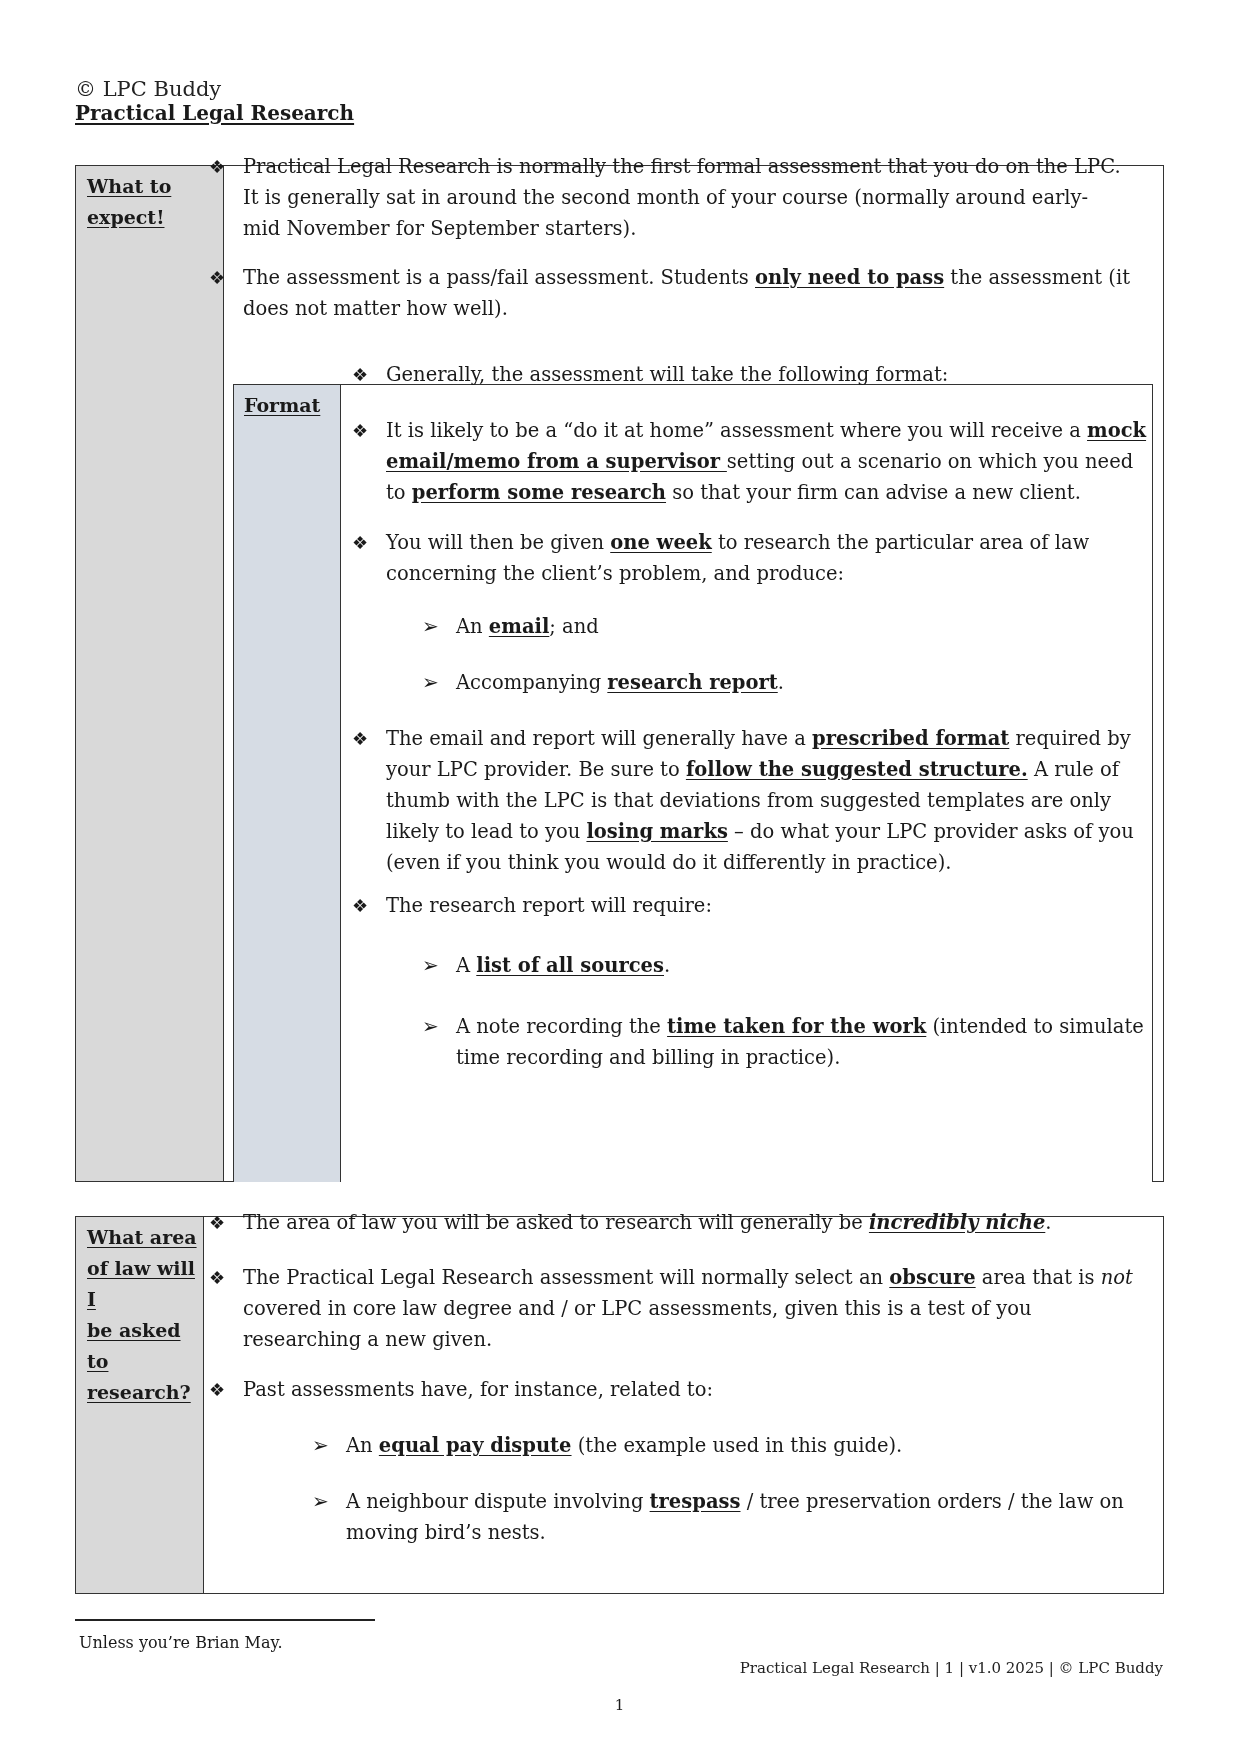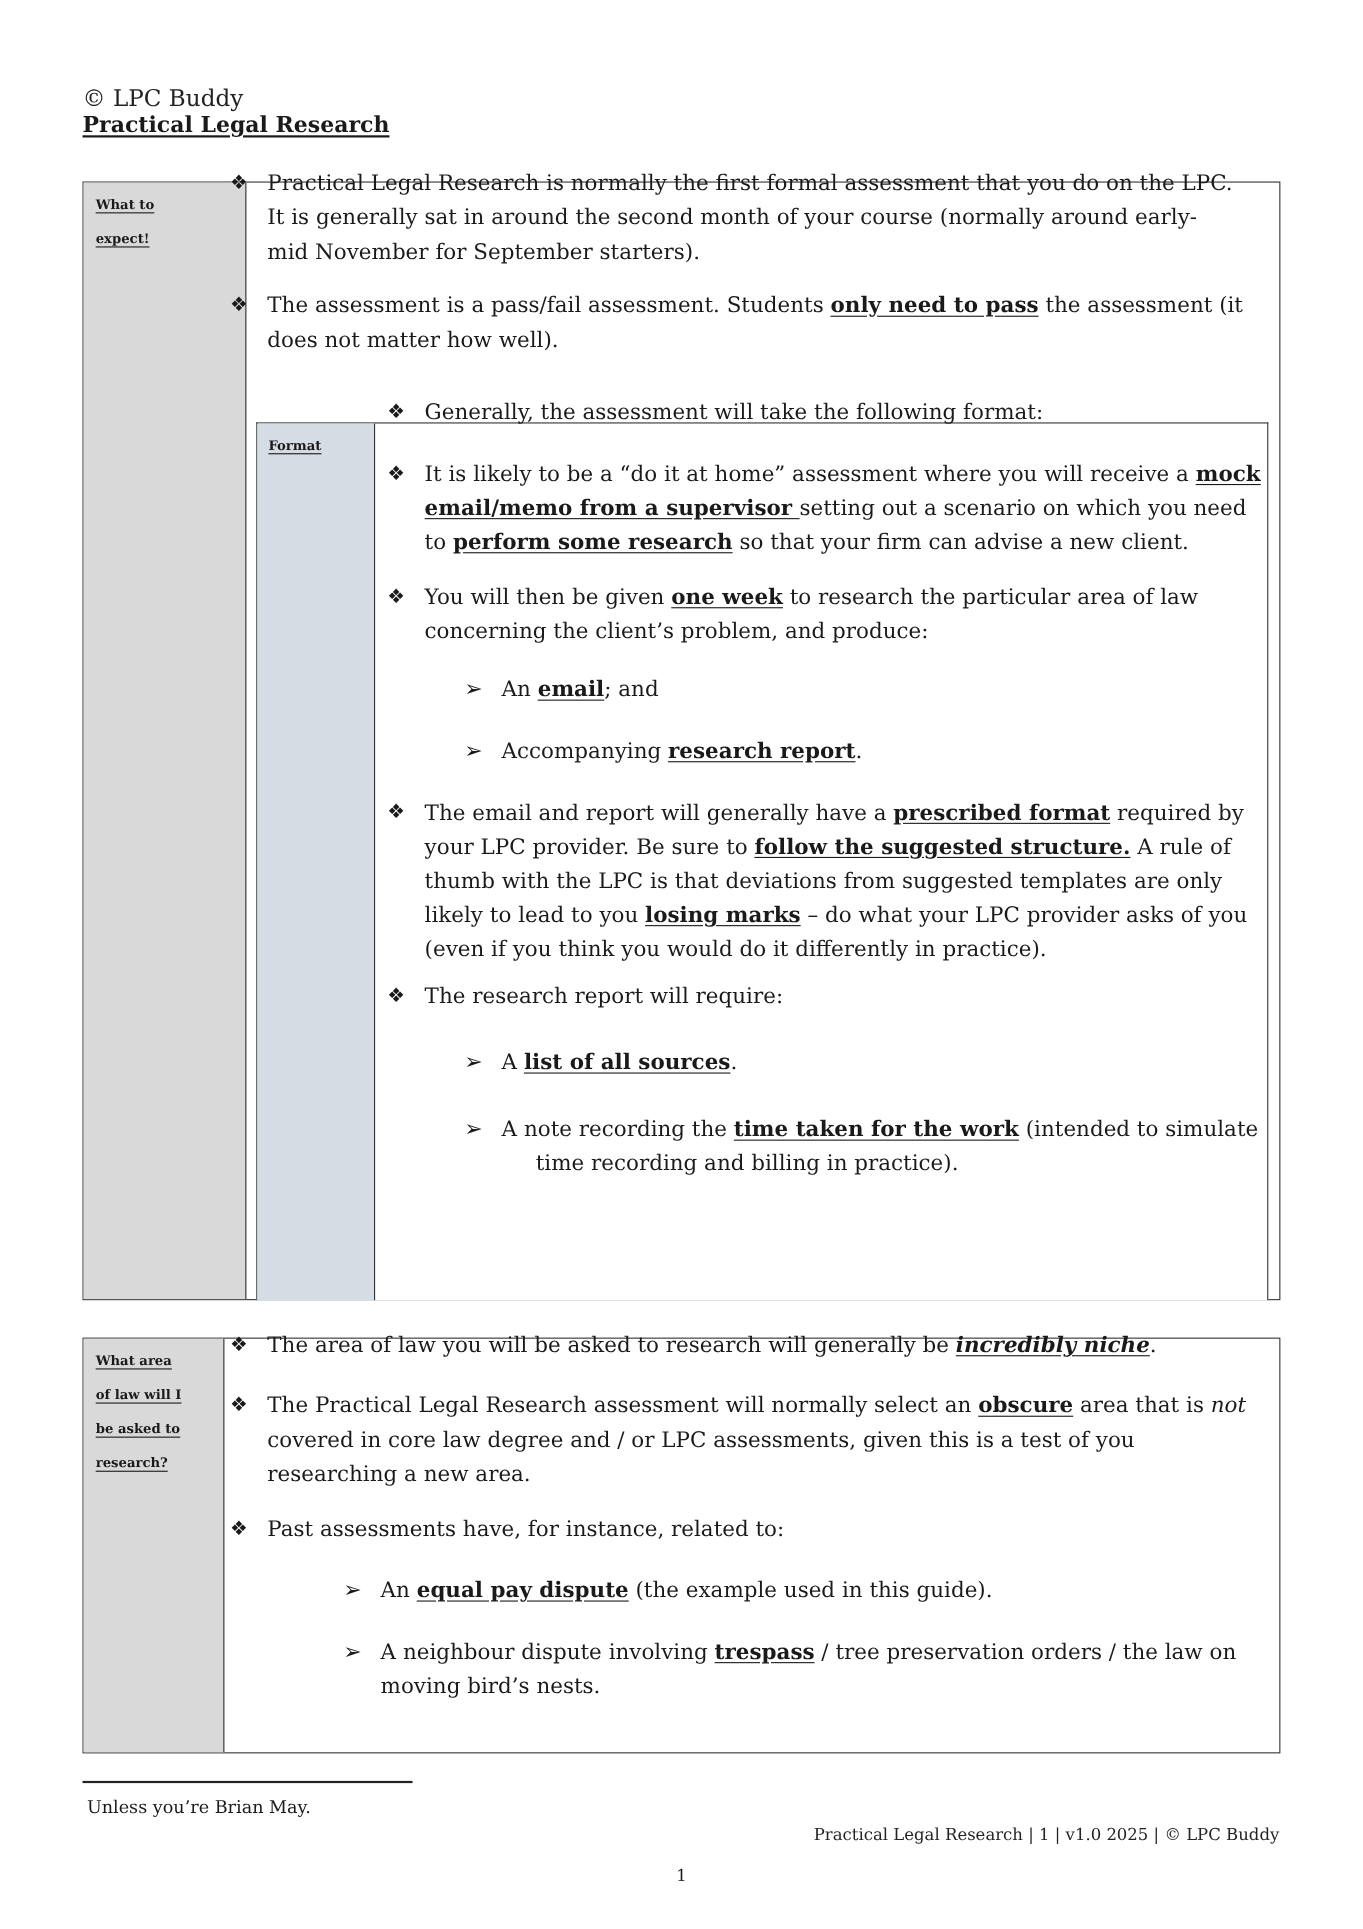--- a/index.html
+++ b/index.html
@@ -8,21 +8,21 @@
     font-family: "DejaVu Serif", "Liberation Serif", serif;
     color: #1a1a1a;
   }
   .abs { position: absolute; }
   .copyright { left: 75px; top: 77px; font-size: 21px; color: #222; }
   .title { left: 75px; top: 101px; font-size: 20px; font-weight: bold; text-decoration: underline; text-underline-offset: 3px; }
 
   .tbl { position: absolute; border: 1.5px solid #333; box-sizing: border-box; background: #fff; }
   .lbl-col { position: absolute; left: 0; top: 0; bottom: 0; background: #d9d9d9; border-right: 1.5px solid #333; box-sizing: border-box; }
   .lbl-col2 { position: absolute; left: 0; top: 0; bottom: 0; background: #d6dce4; border-right: 1.5px solid #333; box-sizing: border-box; }
-  .lbl-text { position: absolute; left: 11px; top: 5px; font-size: 12px; font-weight: bold; text-decoration: underline; text-underline-offset: 3px; line-height: 31px; }
+  .lbl-text { position: absolute; left: 11px; top: 5px; font-size: 19px; font-weight: bold; text-decoration: underline; text-underline-offset: 3px; line-height: 31px; }
 
   .t1 { left: 75px; top: 165px; width: 1089px; height: 1017px; }
   .t1 .lbl-col { width: 148px; }
   .t2 { left: 75px; top: 1216px; width: 1089px; height: 378px; }
   .t2 .lbl-col { width: 128px; }
   .fmt { left: 233px; top: 384px; width: 920px; height: 798px; border-bottom: none; }
   .fmt .lbl-col2 { width: 107px; }
 
   .item { position: absolute; font-size: 19.5px; line-height: 31px; }
   .item .glyph { position: absolute; left: -34px; top: 0; font-size: 18px; }
@@ -117,21 +117,21 @@
         <span class="glyph">❖</span>
         <div style="white-space: nowrap;"><span>The research report will require:</span></div>
       </div>
       <div class="item" style="left: 222px; top: 565px;">
         <span class="arrow">➢</span>
         <div style="white-space: nowrap;"><span>A </span><span class="b">list of all sources</span><span>.</span></div>
       </div>
       <div class="item" style="left: 222px; top: 626px;">
         <span class="arrow">➢</span>
         <div style="white-space: nowrap;"><span>A note recording the </span><span class="b">time taken for the work</span><span> (intended to simulate</span></div>
-        <div style="white-space: nowrap; margin-left: 31px;"><span>time recording and billing in practice).</span></div>
+        <div style="white-space: nowrap;"><span>time recording and billing in practice).</span></div>
       </div>
     </div>
 </div>
 
 <div class="tbl t2">
   <div class="lbl-col">
     <div class="lbl-text">
       <div>What area </div>
       <div>of law will I</div>
       <div>be asked to </div>
@@ -140,21 +140,21 @@
   </div>
   <div id="s2-items">
       <div class="item" style="left: 167px; top: -10px;">
         <span class="glyph">❖</span>
         <div style="white-space: nowrap;"><span>The area of law you will be asked to research will generally be </span><span class="bi">incredibly niche</span><span>.</span></div>
       </div>
       <div class="item" style="left: 167px; top: 45px;">
         <span class="glyph">❖</span>
         <div style="white-space: nowrap; text-align: center;"><span>The Practical Legal Research assessment will normally select an </span><span class="b">obscure</span><span> area that is </span><span class="i">not</span></div>
         <div style="white-space: nowrap;"><span>covered in core law degree and / or LPC assessments, given this is a test of you</span></div>
-        <div style="white-space: nowrap;"><span>researching a new area.</span></div>
+        <div style="white-space: nowrap;"><span>researching a new given.</span></div>
       </div>
       <div class="item" style="left: 167px; top: 157px;">
         <span class="glyph">❖</span>
         <div style="white-space: nowrap;"><span>Past assessments have, for instance, related to:</span></div>
       </div>
       <div class="item" style="left: 270px; top: 213px;">
         <span class="arrow">➢</span>
         <div style="white-space: nowrap;"><span>An </span><span class="b">equal pay dispute</span><span> (the example used in this guide).</span></div>
       </div>
       <div class="item" style="left: 270px; top: 269px;">

